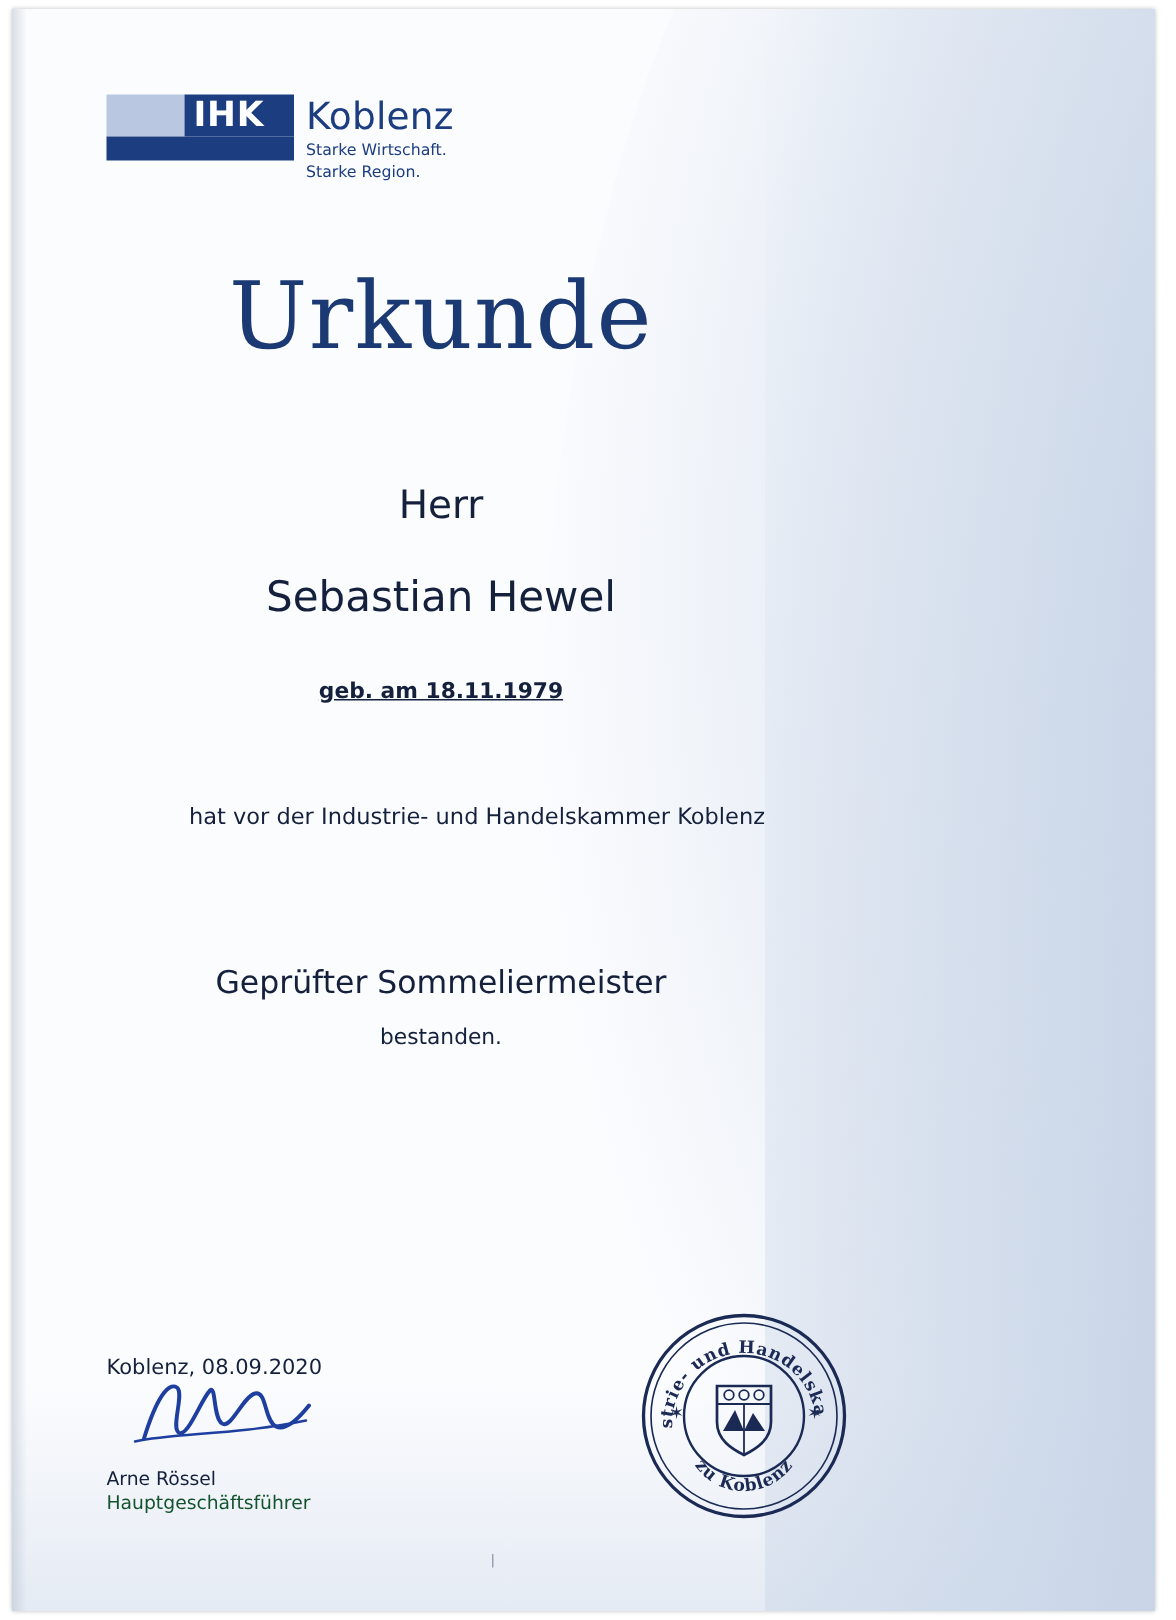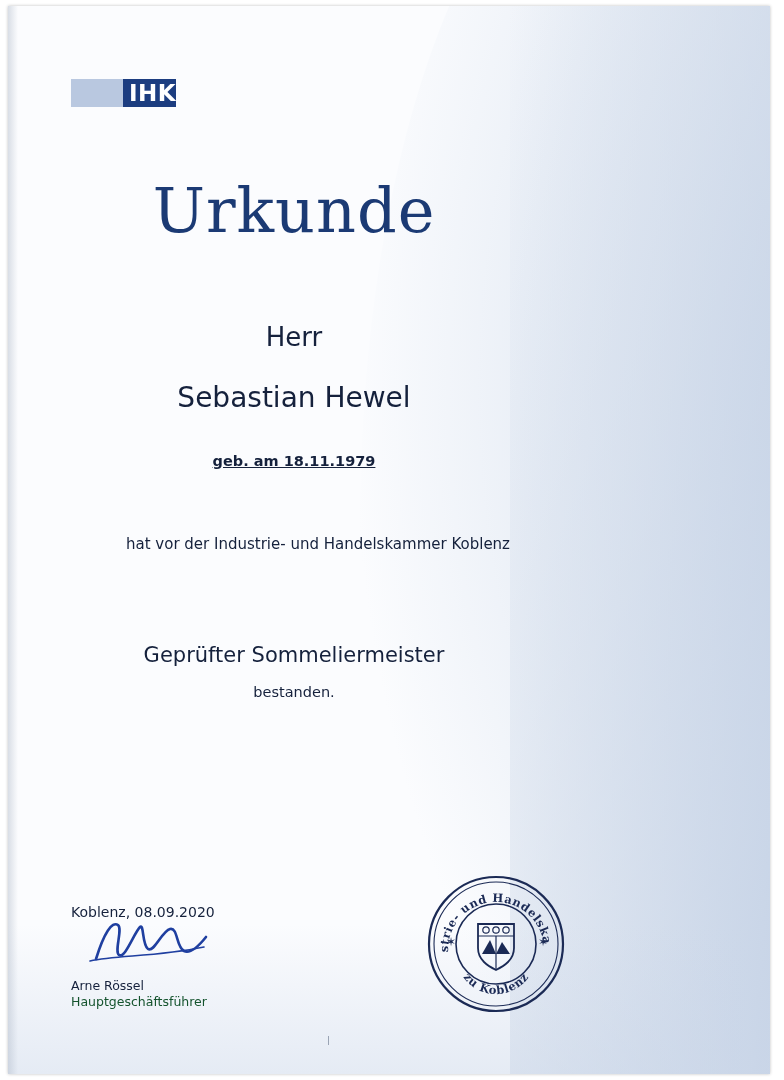--- a/index.html
+++ b/index.html
@@ -71,22 +71,21 @@
     position: absolute;
     left: 63px;
     top: 57px;
     display: flex;
     align-items: flex-start;
   }
   .logo-mark {
     width: 125px;
     height: 44px;
     display: flex;
-    flex-direction: row;
-    align-items: flex-end;
+    flex-direction: column;
   }
   .logo-mark-top {
     height: 28px;
     display: flex;
   }
   .logo-mark-top .pale {
     width: 52px;
     background: #b9c8e0;
   }
   .logo-mark-top .dark {
@@ -204,20 +203,25 @@
     <div class="wash-bottom"></div>
     <div class="paper-edge-left"></div>
 
     <div class="logo">
       <div class="logo-mark">
         <div class="logo-mark-top">
           <div class="pale"></div>
           <div class="dark">IHK</div>
         </div>
         <div class="logo-mark-bot"></div>
+      </div>
+      <div class="logo-text">
+        <div class="logo-city">Koblenz</div>
+        <div class="logo-claim">Starke Wirtschaft.</div>
+        <div class="logo-claim">Starke Region.</div>
       </div>
     </div>
 
     <div class="title">Urkunde</div>
 
     <div class="centerblock name">Sebastian Hewel</div>
     <div class="centerblock salutation">Herr</div>
     <div class="centerblock birth">geb. am 18.11.1979</div>
     <div class="centerblock line1">hat vor der Industrie- und Handelskammer Koblenz</div>
     <div class="centerblock degree">Geprüfter Sommeliermeister</div>

